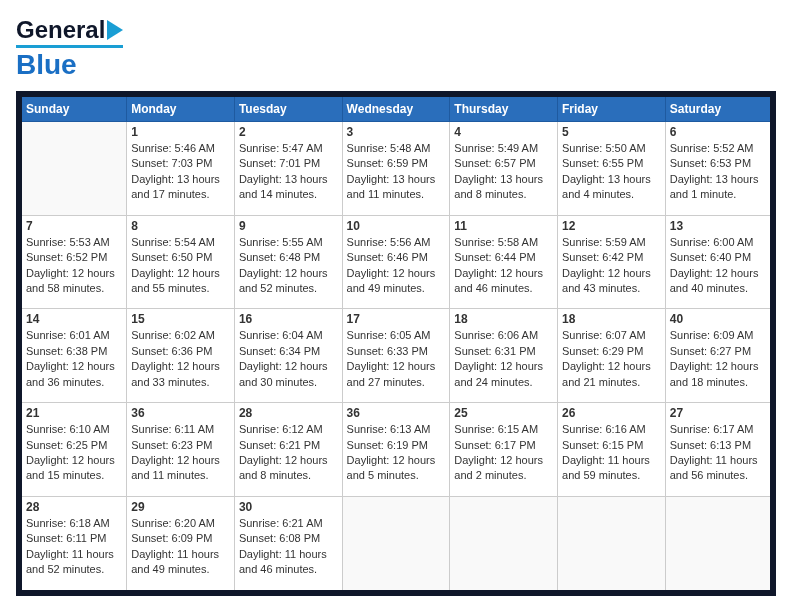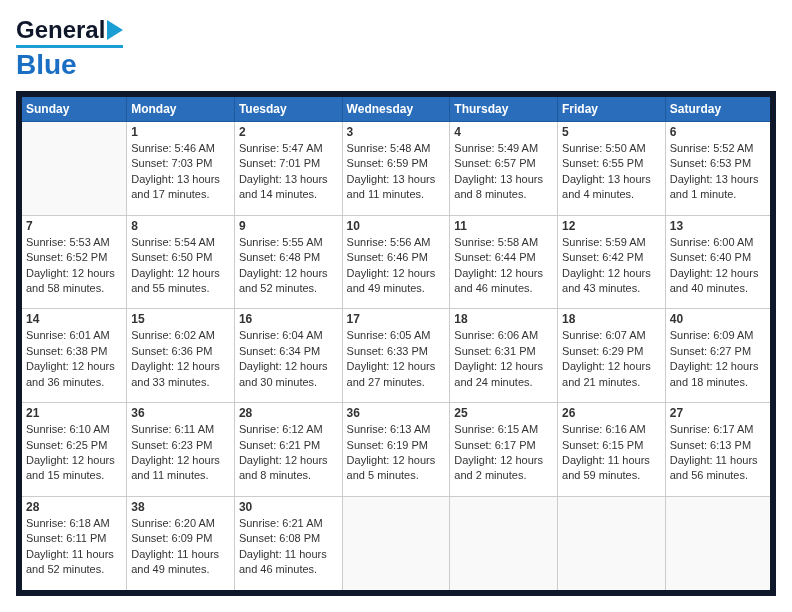--- a/index.html
+++ b/index.html
@@ -358,21 +358,21 @@
         <tr>
           <td>
             <span class="day-num">28</span>
           <div class="day-info">
             Sunrise: 6:18 AM<br>
             Sunset: 6:11 PM<br>
             Daylight: 11 hours and 52 minutes.
           </div>
           </td>
           <td>
-            <span class="day-num">38</span>
+            <span class="day-num">29</span>
           <div class="day-info">
             Sunrise: 6:20 AM<br>
             Sunset: 6:09 PM<br>
             Daylight: 11 hours and 49 minutes.
           </div>
           </td>
           <td>
             <span class="day-num">30</span>
           <div class="day-info">
             Sunrise: 6:21 AM<br>

